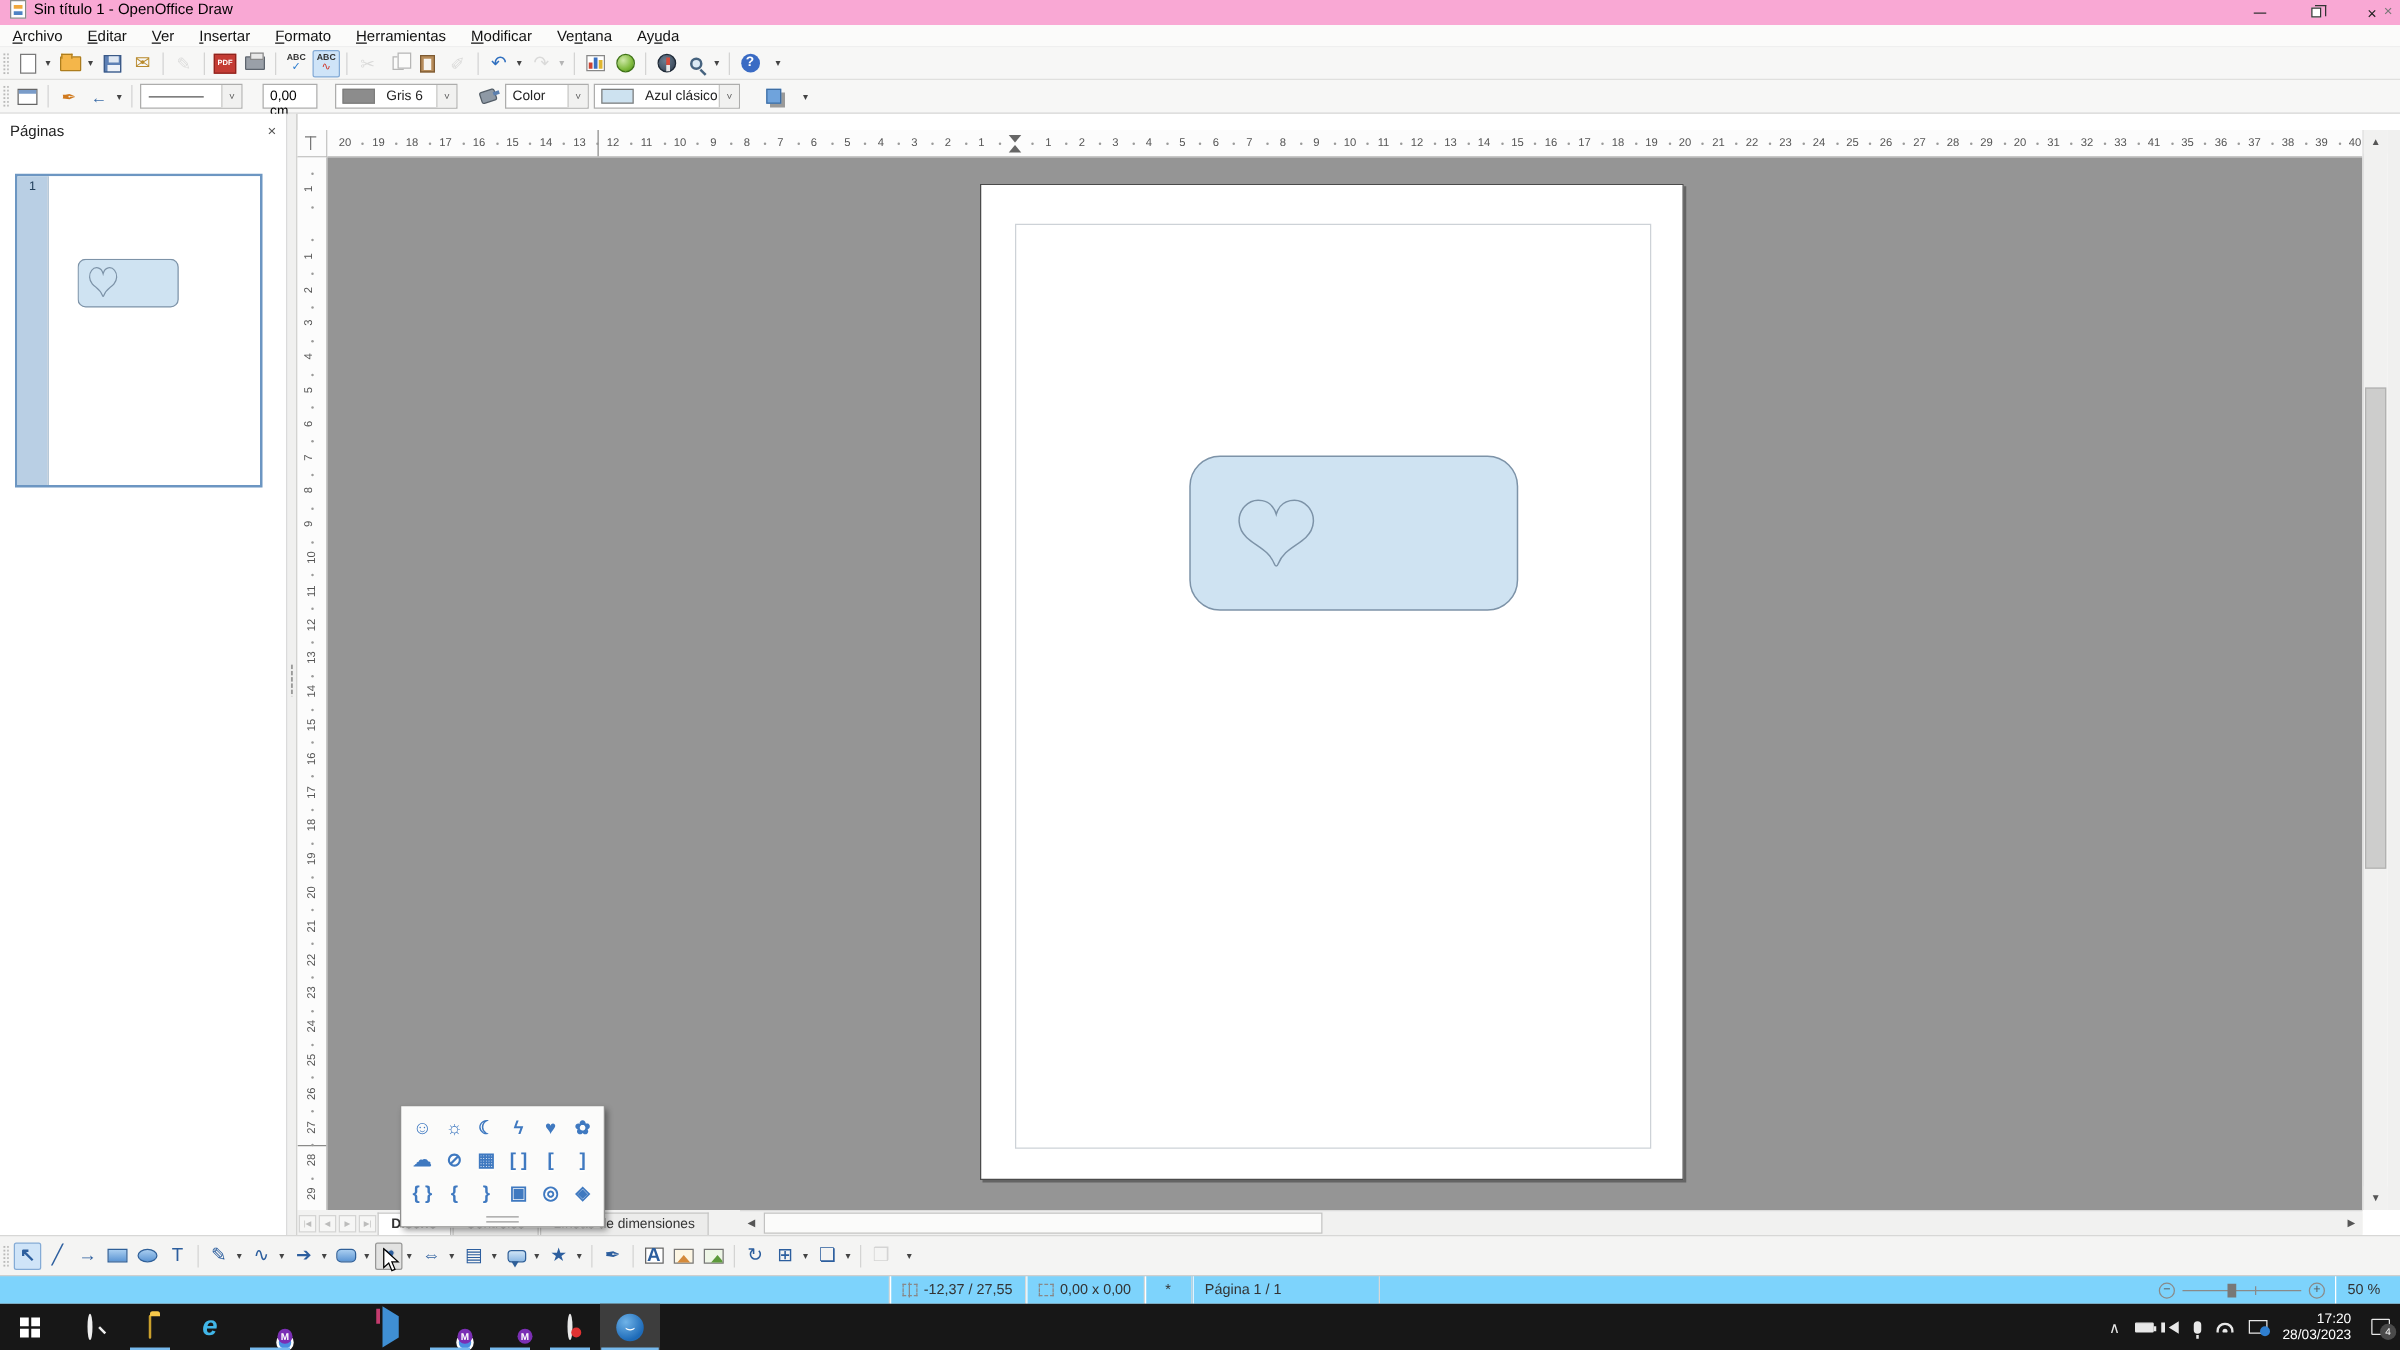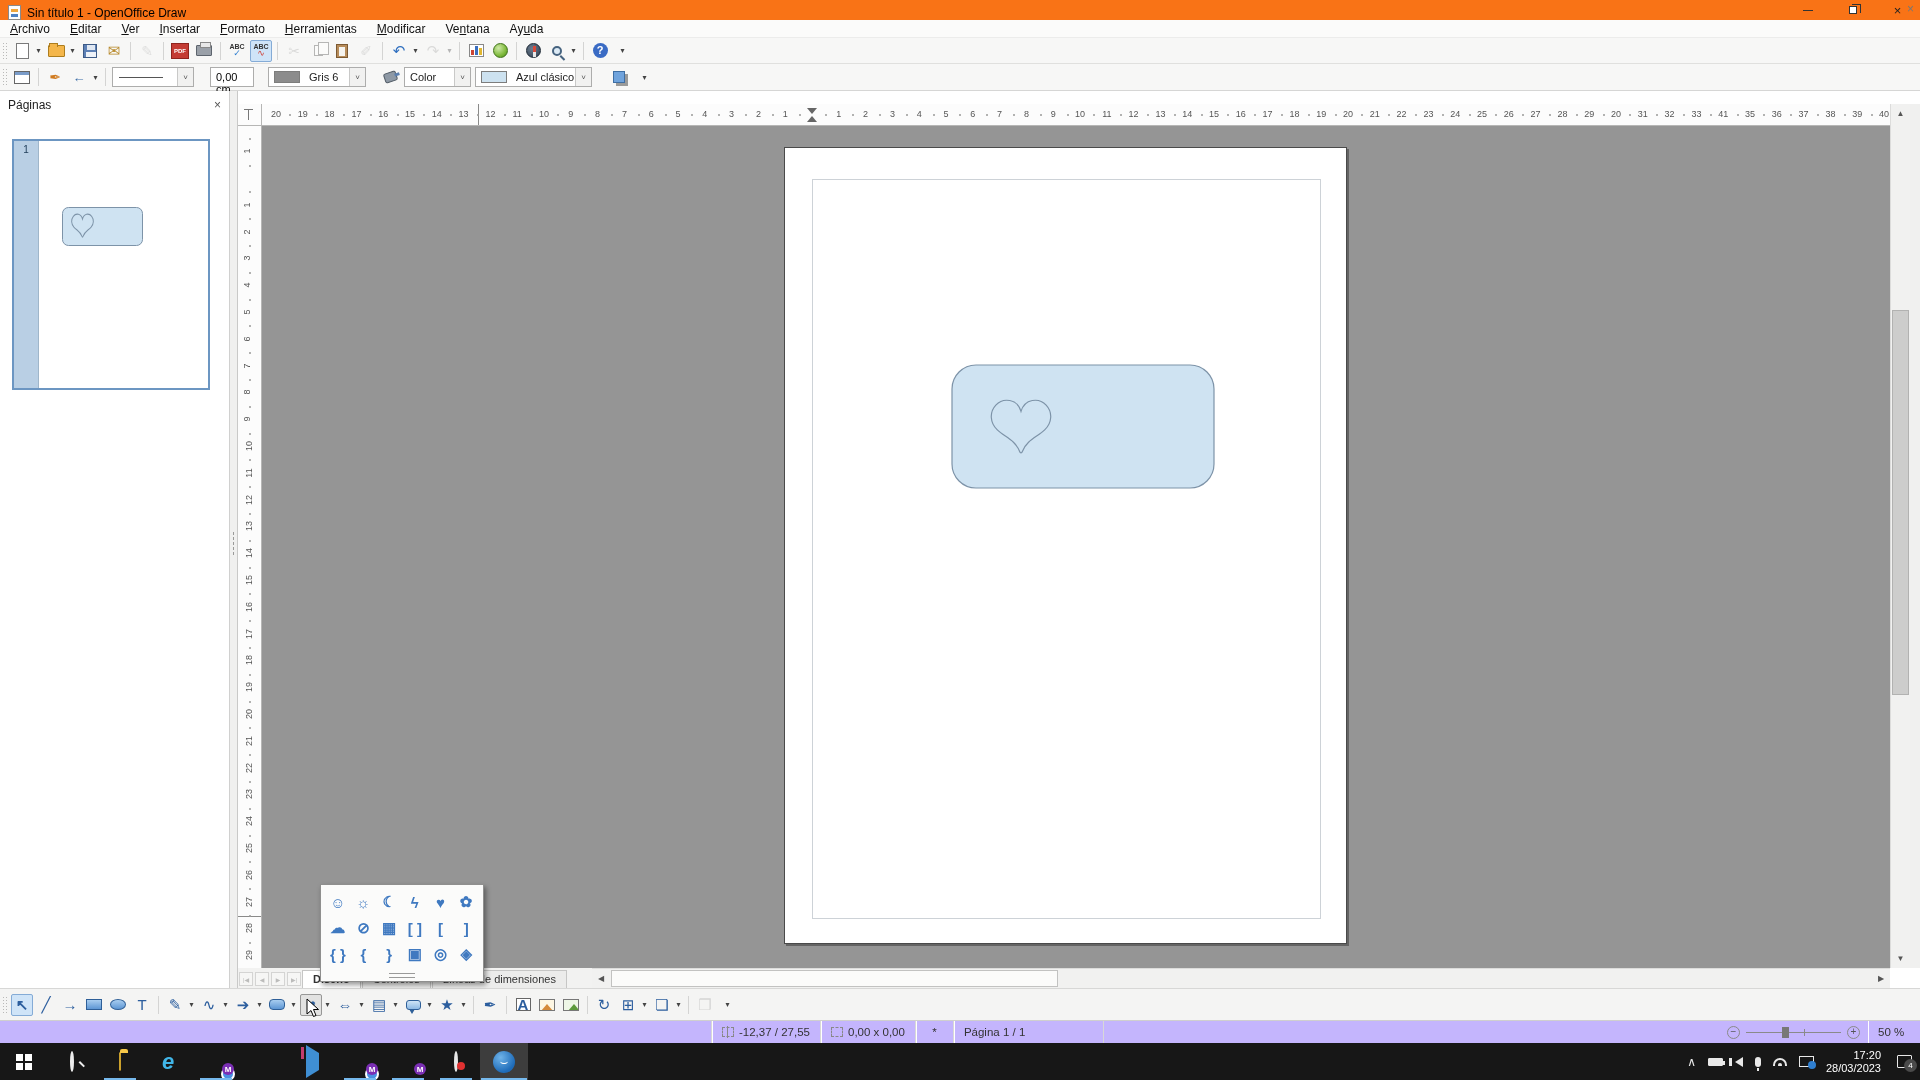--- a/index.html
+++ b/index.html
@@ -1,19 +1,19 @@
 <!DOCTYPE html>
 <html><head>
 <meta charset="utf-8">
 <style>
   * { margin:0; padding:0; box-sizing:border-box; }
   html,body { width:1920px; height:1080px; overflow:hidden; font-family:"Liberation Sans",sans-serif; background:#fff; }
 
   
-  #titlebar { position:absolute; left:0; top:0; width:1920px; height:20px; background:#f97316; display:flex; align-items:flex-end; font-size:12px; color:#000; }
+  #titlebar { position:absolute; left:0; top:0; width:1920px; height:20px; background:#f9a8d4; display:flex; align-items:flex-start; font-size:12px; color:#000; }
   #app-icon { width:13px; height:15px; margin:0 6px 0 8px; background:#fdfdfd; border:1px solid #8a8a8a; position:relative; }
   #app-icon:before { content:""; position:absolute; left:2px; top:3px; width:7px; height:3px; background:#f0a63c; }
   #app-icon:after { content:""; position:absolute; left:2px; top:8px; width:7px; height:3px; background:#4d82c4; }
   .wbtns { margin-left:auto; display:flex; height:20px; }
   .wbtn { width:45px; height:20px; display:flex; align-items:center; justify-content:center; color:#222; font-size:12px; }
   .ic-min { width:10px; height:1px; background:#333; }
   .ic-restore { width:8px; height:8px; border:1px solid #333; position:relative; background:#fff; }
   .ic-restore:before { content:""; position:absolute; left:2px; top:-3px; width:8px; height:8px; border:1px solid #333; border-left:none; border-bottom:none; }
   .ic-close-x { font-size:13px; line-height:1; }
 
@@ -165,21 +165,21 @@
   [data-name="gallery-tool-icon"] .pic { width:16px; height:12px; border:1px solid #777; background:#eef6e6; position:relative; overflow:hidden; }
   [data-name="gallery-tool-icon"] .pic:before { content:""; position:absolute; left:4px; bottom:-1px; width:0; height:0; border-left:6px solid transparent; border-right:6px solid transparent; border-bottom:7px solid #5c9a3a; }
   [data-name="alignment-icon"] .g { color:#4c8a2e; }
   [data-name="arrange-icon"] .g { color:#d0892e; }
   [data-name="extrusion-icon"] .g { color:#888; }
 
   
   #cursor { position:absolute; left:306px; top:998px; z-index:60; }
 
   
-  #statusbar { position:absolute; left:0; top:1020px; width:1920px; height:23px; background:#c4b5fd; border-top:1px solid #cfcfce; display:flex; align-items:center; font-size:11.5px; color:#333; }
+  #statusbar { position:absolute; left:0; top:1020px; width:1920px; height:23px; background:#7dd3fc; border-top:1px solid #cfcfce; display:flex; align-items:center; font-size:11.5px; color:#333; }
   .sfield { height:100%; display:flex; align-items:center; padding:0 10px; border-right:1px solid #d8d8d7; box-shadow:inset 1px 0 0 #fff; white-space:nowrap; }
   .posicon { width:12px; height:10px; border:1px dashed #888; margin-right:5px; position:relative; }
   .posicon.cross:before { content:""; position:absolute; left:4px; top:-2px; width:1px; height:12px; background:#888; }
   #zoomwidget { display:flex; align-items:center; gap:6px; padding:0 8px; }
   .zbtn { width:13px; height:13px; border:1px solid #8a8a89; border-radius:50%; color:#555; font-size:10px; line-height:10px; text-align:center; }
   #ztrack { width:95px; height:1px; background:#8a8a89; position:relative; }
   #ztrack .notch { position:absolute; left:58px; top:-3px; width:1px; height:7px; background:#8a8a89; }
   #zthumb { position:absolute; left:36px; top:-5px; width:7px; height:11px; background:#787877; border:1px solid #55555 4; }
 
   

